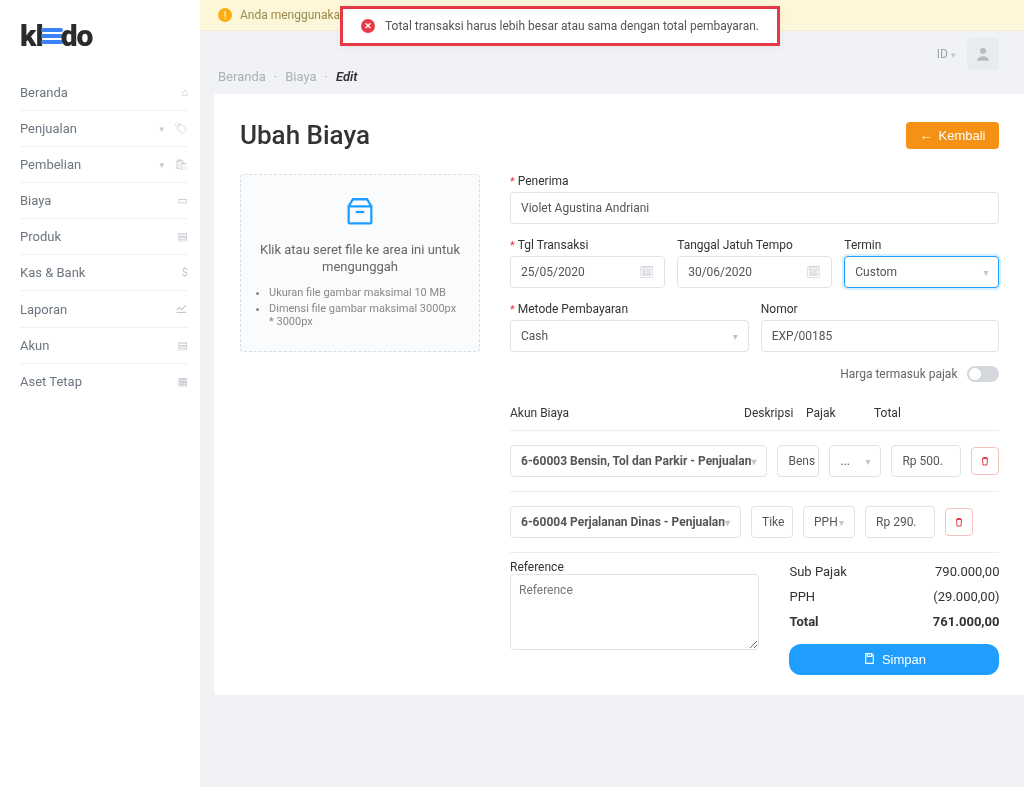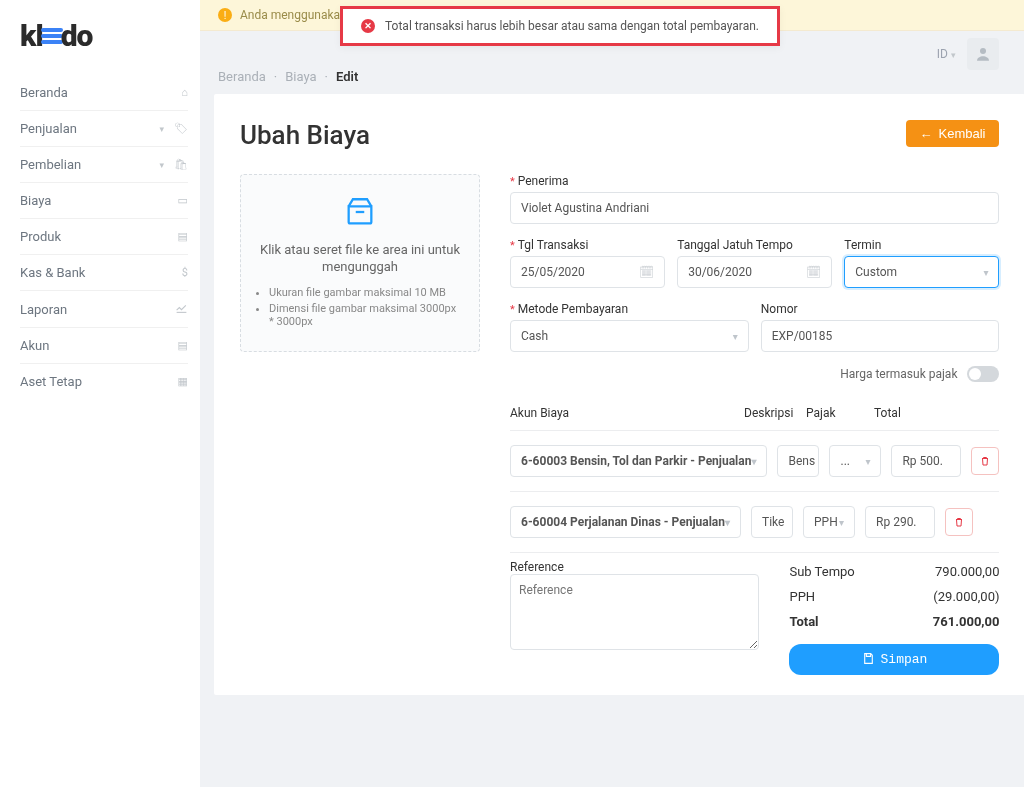--- a/index.html
+++ b/index.html
@@ -102,29 +102,29 @@
       width: 32px; height: 32px; border-radius: 4px;
       background: #e9ecef; display:flex; align-items:center; justify-content:center;
       color:#b5bcc3;
     }
     .breadcrumb {
       padding: 38px 18px 10px 18px;
       color: #aab0b7;
       font-size: 13px;
       display: flex; gap: 8px; align-items: center;
     }
-    .breadcrumb .active { color: #333; font-weight: 600; }
+    .breadcrumb .active { color: #333; font-weight: 600; font-style: italic; }
     .content { flex: 1; padding: 0 0 12px 14px; overflow-y: auto; }
     .card {
       background: #fff;
       margin-right: 6px;
       padding: 26px 26px 20px 26px;
       border-radius: 2px;
     }
-    .card-head { display:flex; justify-content: space-between; align-items: flex-start; margin-bottom: 24px; }
+    .card-head { display:flex; justify-content: space-between; align-items: center; margin-bottom: 24px; }
     .page-title { font-size: 26px; font-weight: 500; color: #333; }
     .btn-kembali {
       background: #f59114; color: #fff; border: none;
       padding: 6px 14px; border-radius: 4px; font-size: 13px; cursor:pointer;
       display:flex; align-items:center; gap:6px;
     }
     .flex-row { display: flex; gap: 30px; align-items: flex-start; }
     .upload-box {
       width: 240px;
       border: 1px dashed #d8dde2;
@@ -170,21 +170,21 @@
     .del-btn { border:1px solid #f5c2c0; color:#e63946; width:28px; height:28px; border-radius:4px; background:#fff; cursor:pointer; display:flex; align-items:center; justify-content:center;}
     .add-row{ display:flex; justify-content:flex-end; padding:14px 0; }
     .add-btn { border:1px solid #dfe3e7; background:#fff; color:#555; padding:5px 12px; border-radius:4px; cursor:pointer; font-size:12px; }
     .ref-totals { display:flex; gap:30px; margin-top:6px; }
     .ref { flex: 1; }
     .ref textarea { width:100%; border:1px solid #dfe3e7; border-radius:4px; padding:8px; height:76px; font-size:12px; font-family:inherit; resize:vertical; color:#555;}
     .totals { width:210px; font-size:13px; }
     .trow { display:flex; justify-content: space-between; padding: 5px 0; color:#333; }
     .trow.bold { font-weight:700; }
     .simpan-row { margin-top:10px; }
-    .btn-simpan { width:100%; background:#1f9eff; color:#fff; border:none; padding:8px; border-radius:12px; font-size:13px; cursor:pointer; display:flex; align-items:flex-start; justify-content:center; gap:6px;font-family:Liberation Mono, monospace;}
+    .btn-simpan { width:100%; background:#1f9eff; color:#fff; border:none; padding:8px; border-radius:12px; font-size:13px; cursor:pointer; display:flex; align-items:flex-start; justify-content:center; gap:6px;}
     .truncate{ overflow:hidden; text-overflow:ellipsis; white-space:nowrap; }
   </style>
 </head>
 <body>
 
 <div class="app">
   <aside class="sidebar">
     <div class="logo">
       <span class="logo-text">kl</span>
       <span class="logo-stripe">
@@ -407,21 +407,21 @@
             </div>
 
 
             <div class="ref-totals">
               <div class="ref">
                 <label>Reference</label>
                 <textarea placeholder="Reference" style=""></textarea>
               </div>
               <div class="totals">
                 <div class="trow">
-                    <span>Sub Tempo</span>
+                    <span>Sub Pajak</span>
                     <span>790.000,00</span>
                   </div>
                 <div class="trow">
                     <span>PPH</span>
                     <span>(29.000,00)</span>
                   </div>
                 <div class="trow bold">
                     <span>Total</span>
                     <span>761.000,00</span>
                   </div>

